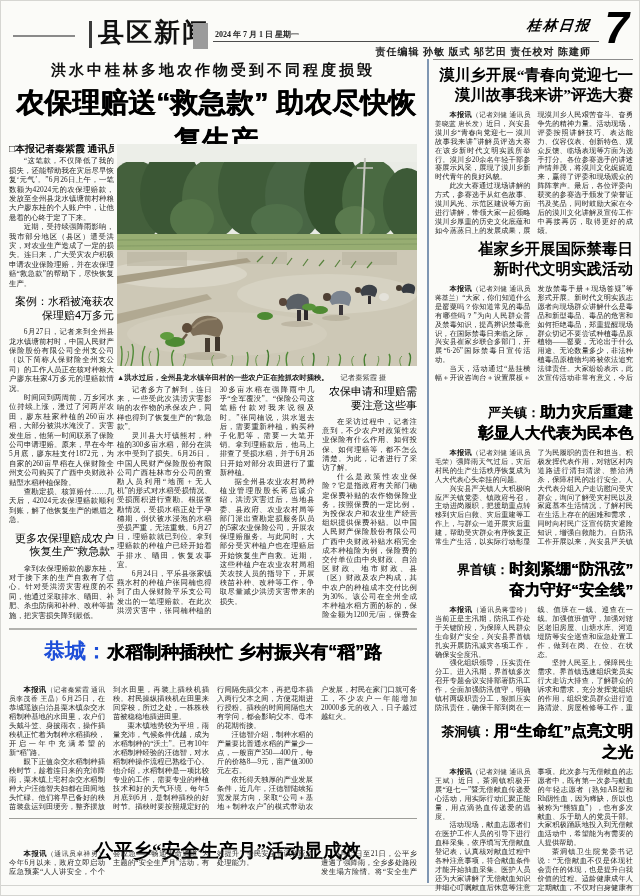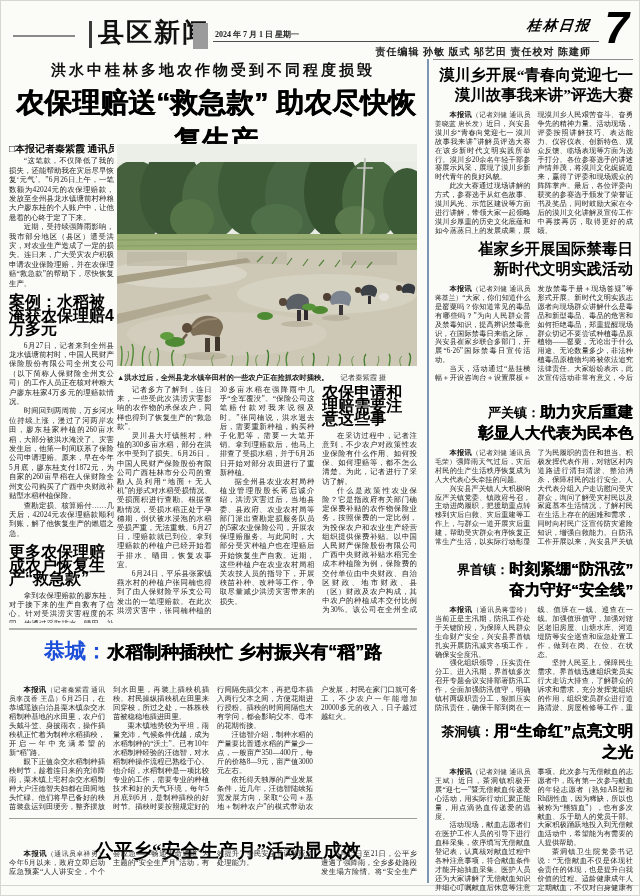--- a/index.html
+++ b/index.html
@@ -21,22 +21,22 @@
         font-family:"Liberation Sans",sans-serif;color:#000;}
   
   .kicker{position:absolute;left:8px;top:60px;width:408px;margin:0;text-align:center;
         font-size:15px;font-weight:900;letter-spacing:3px;color:#101010;}
   .main-headline{position:absolute;left:2px;top:80px;width:420px;margin:3px;text-align:center;
         font-size:28px;font-weight:900;font-family:"Liberation Sans",sans-serif;color:#000;
         text-shadow:.6px 0 currentColor;letter-spacing:0;}
   .leftcol{position:absolute;left:8px;top:143px;width:105px;height:479px;overflow:hidden;
         font-size:7.4px;line-height:9.4px;text-align:justify;color:#262626;}
   .byline-box{font-size:10px;font-weight:bold;white-space:nowrap;margin-bottom:3px;color:#111;}
-  .sub{font-family:"Liberation Sans",sans-serif;font-weight:700;font-size:16px;line-height:13.5px;
-        margin:7px 0 5px;text-align:left;color:#000;}
+  .sub{font-family:"Liberation Sans",sans-serif;font-weight:400;font-size:11px;line-height:13.5px;
+        margin:7px 0 5px;text-align:right;color:#000;}
   .para{margin:0;text-indent:2em;}
   .photo-wrap{position:absolute;left:116px;top:143px;width:336px;}
   .caption{margin:3px 0 0;font-size:7.3px;font-weight:bold;color:#222;}
   .caption .credit{margin-left:12px;font-weight:normal;color:#444;}
   .midcols{position:absolute;left:116px;top:384px;width:300px;height:238px;overflow:hidden;
         column-count:3;column-gap:8px;column-fill:auto;
         font-size:7.4px;line-height:9.2px;text-align:justify;color:#262626;}
   .divider1{position:absolute;left:8px;top:627px;width:408px;height:2px;background:#b2b2ae;}
   
   .gc-head{position:absolute;left:8px;top:636px;width:408px;margin:0;text-align:center;white-space:nowrap;}

